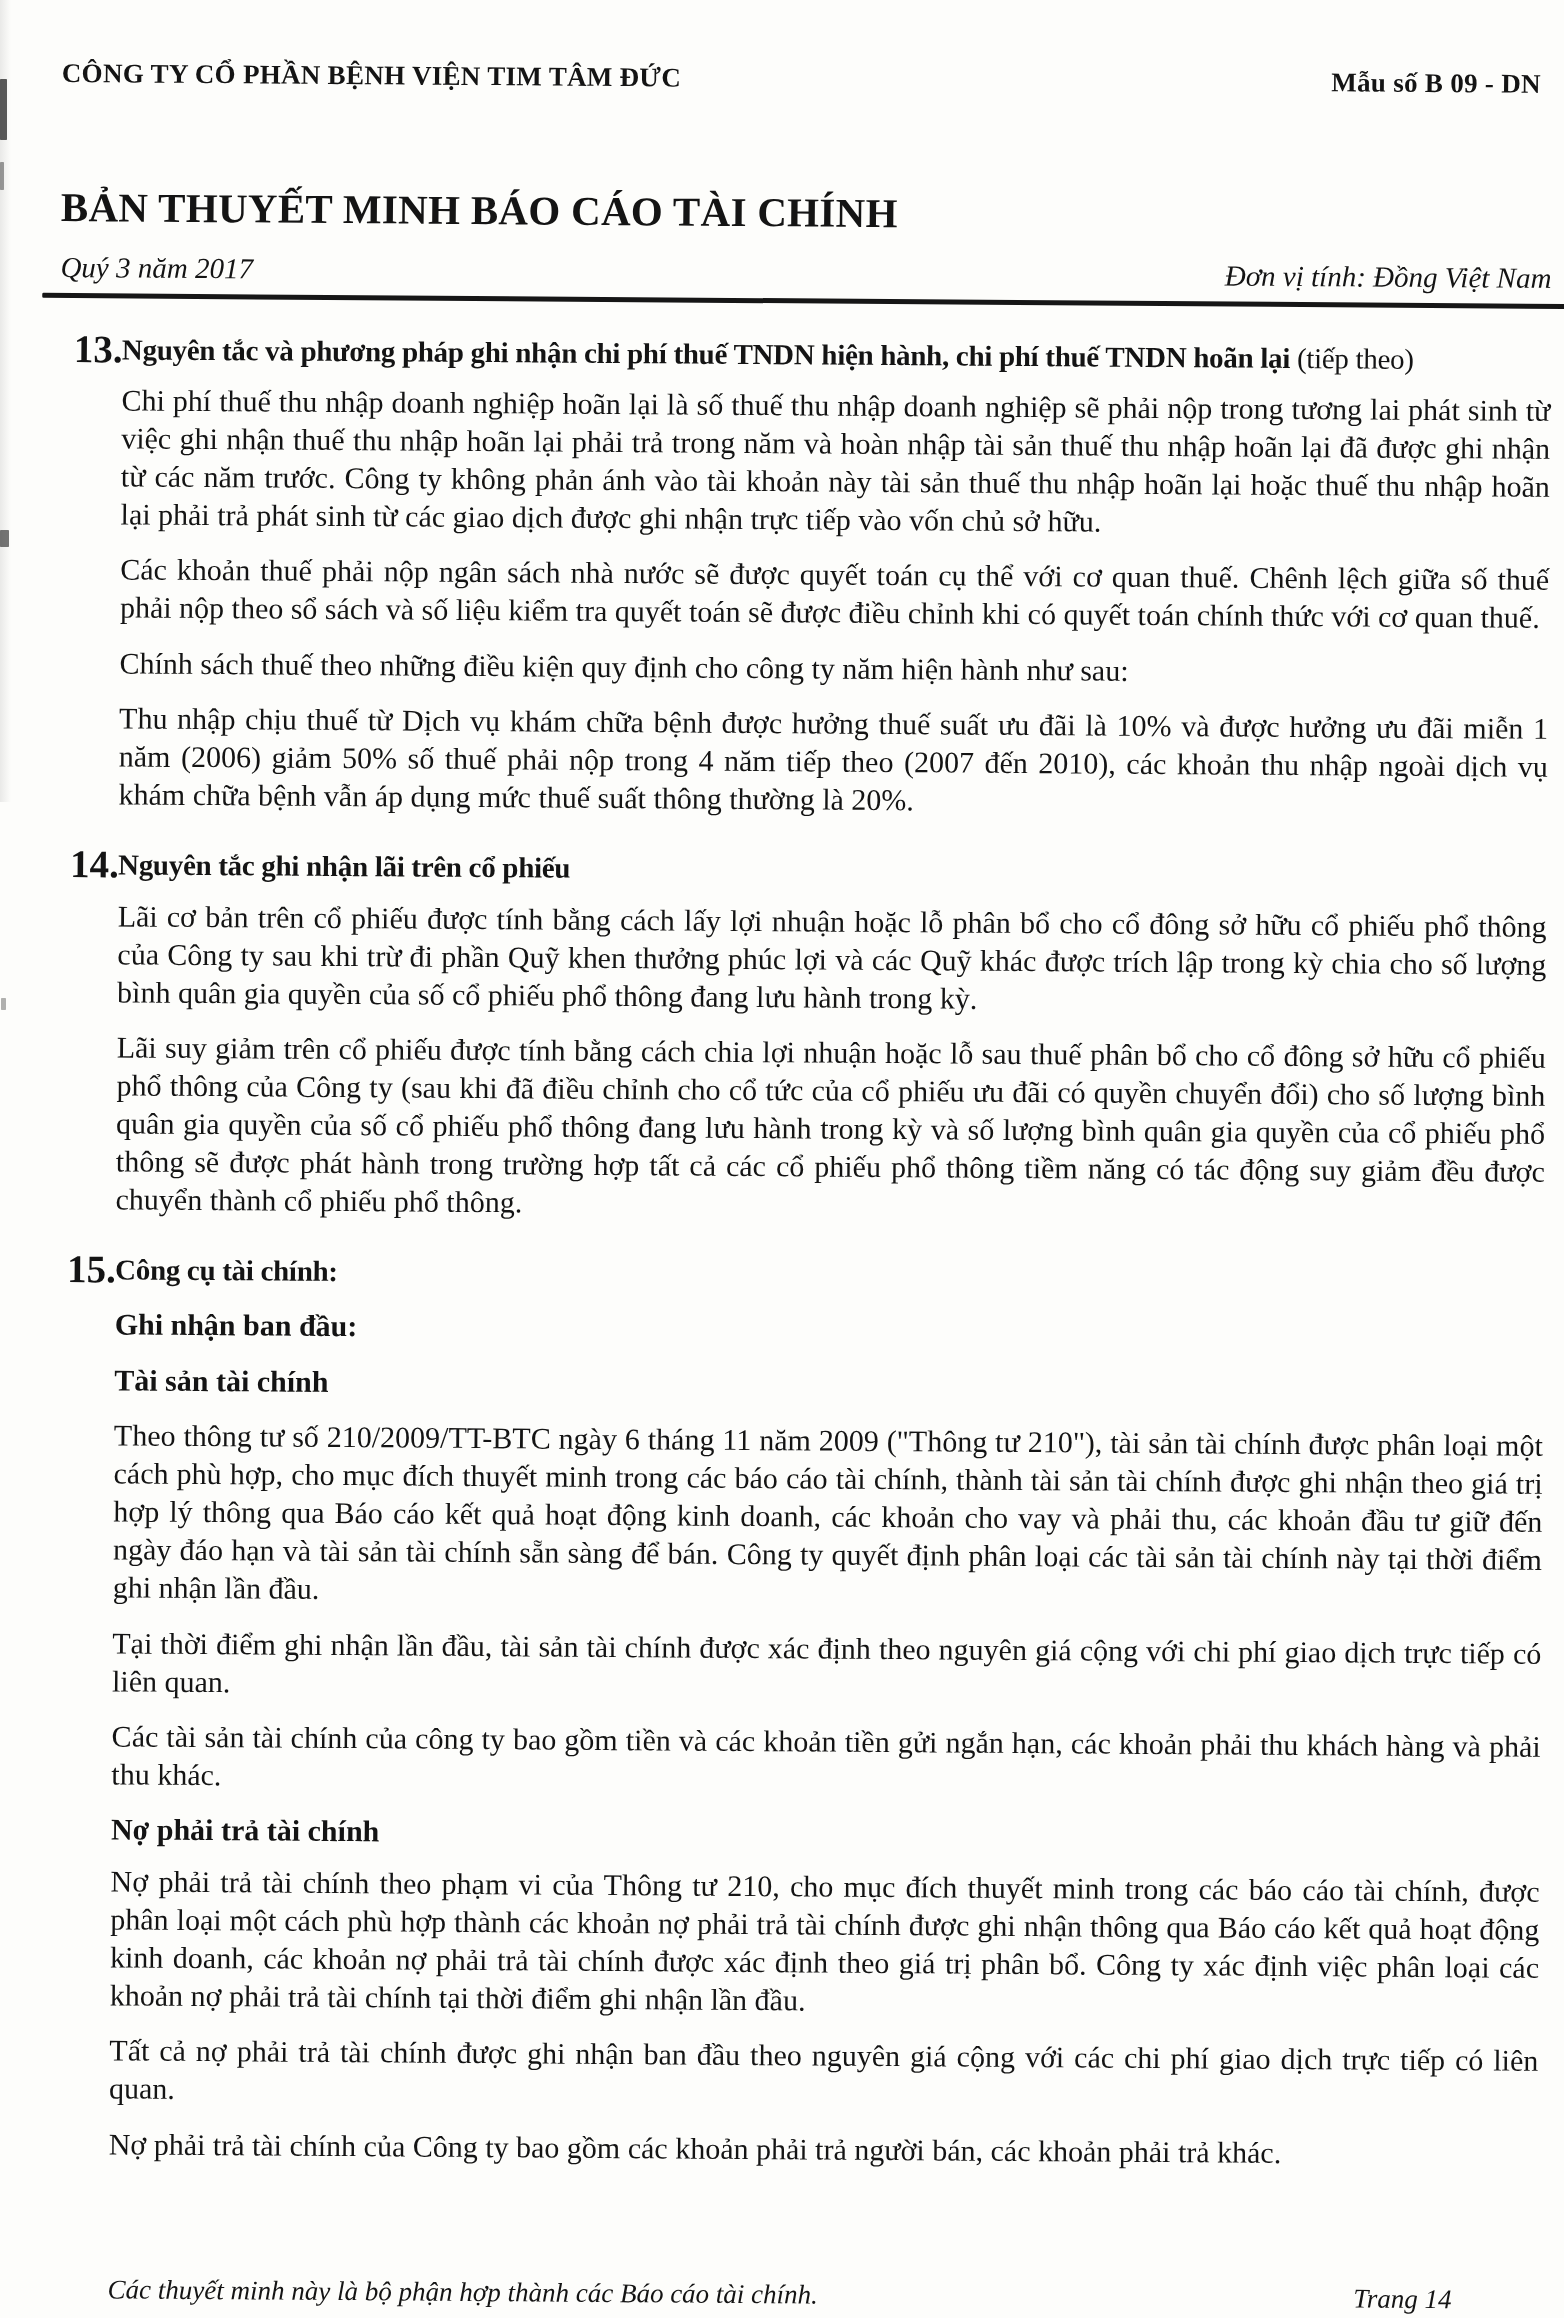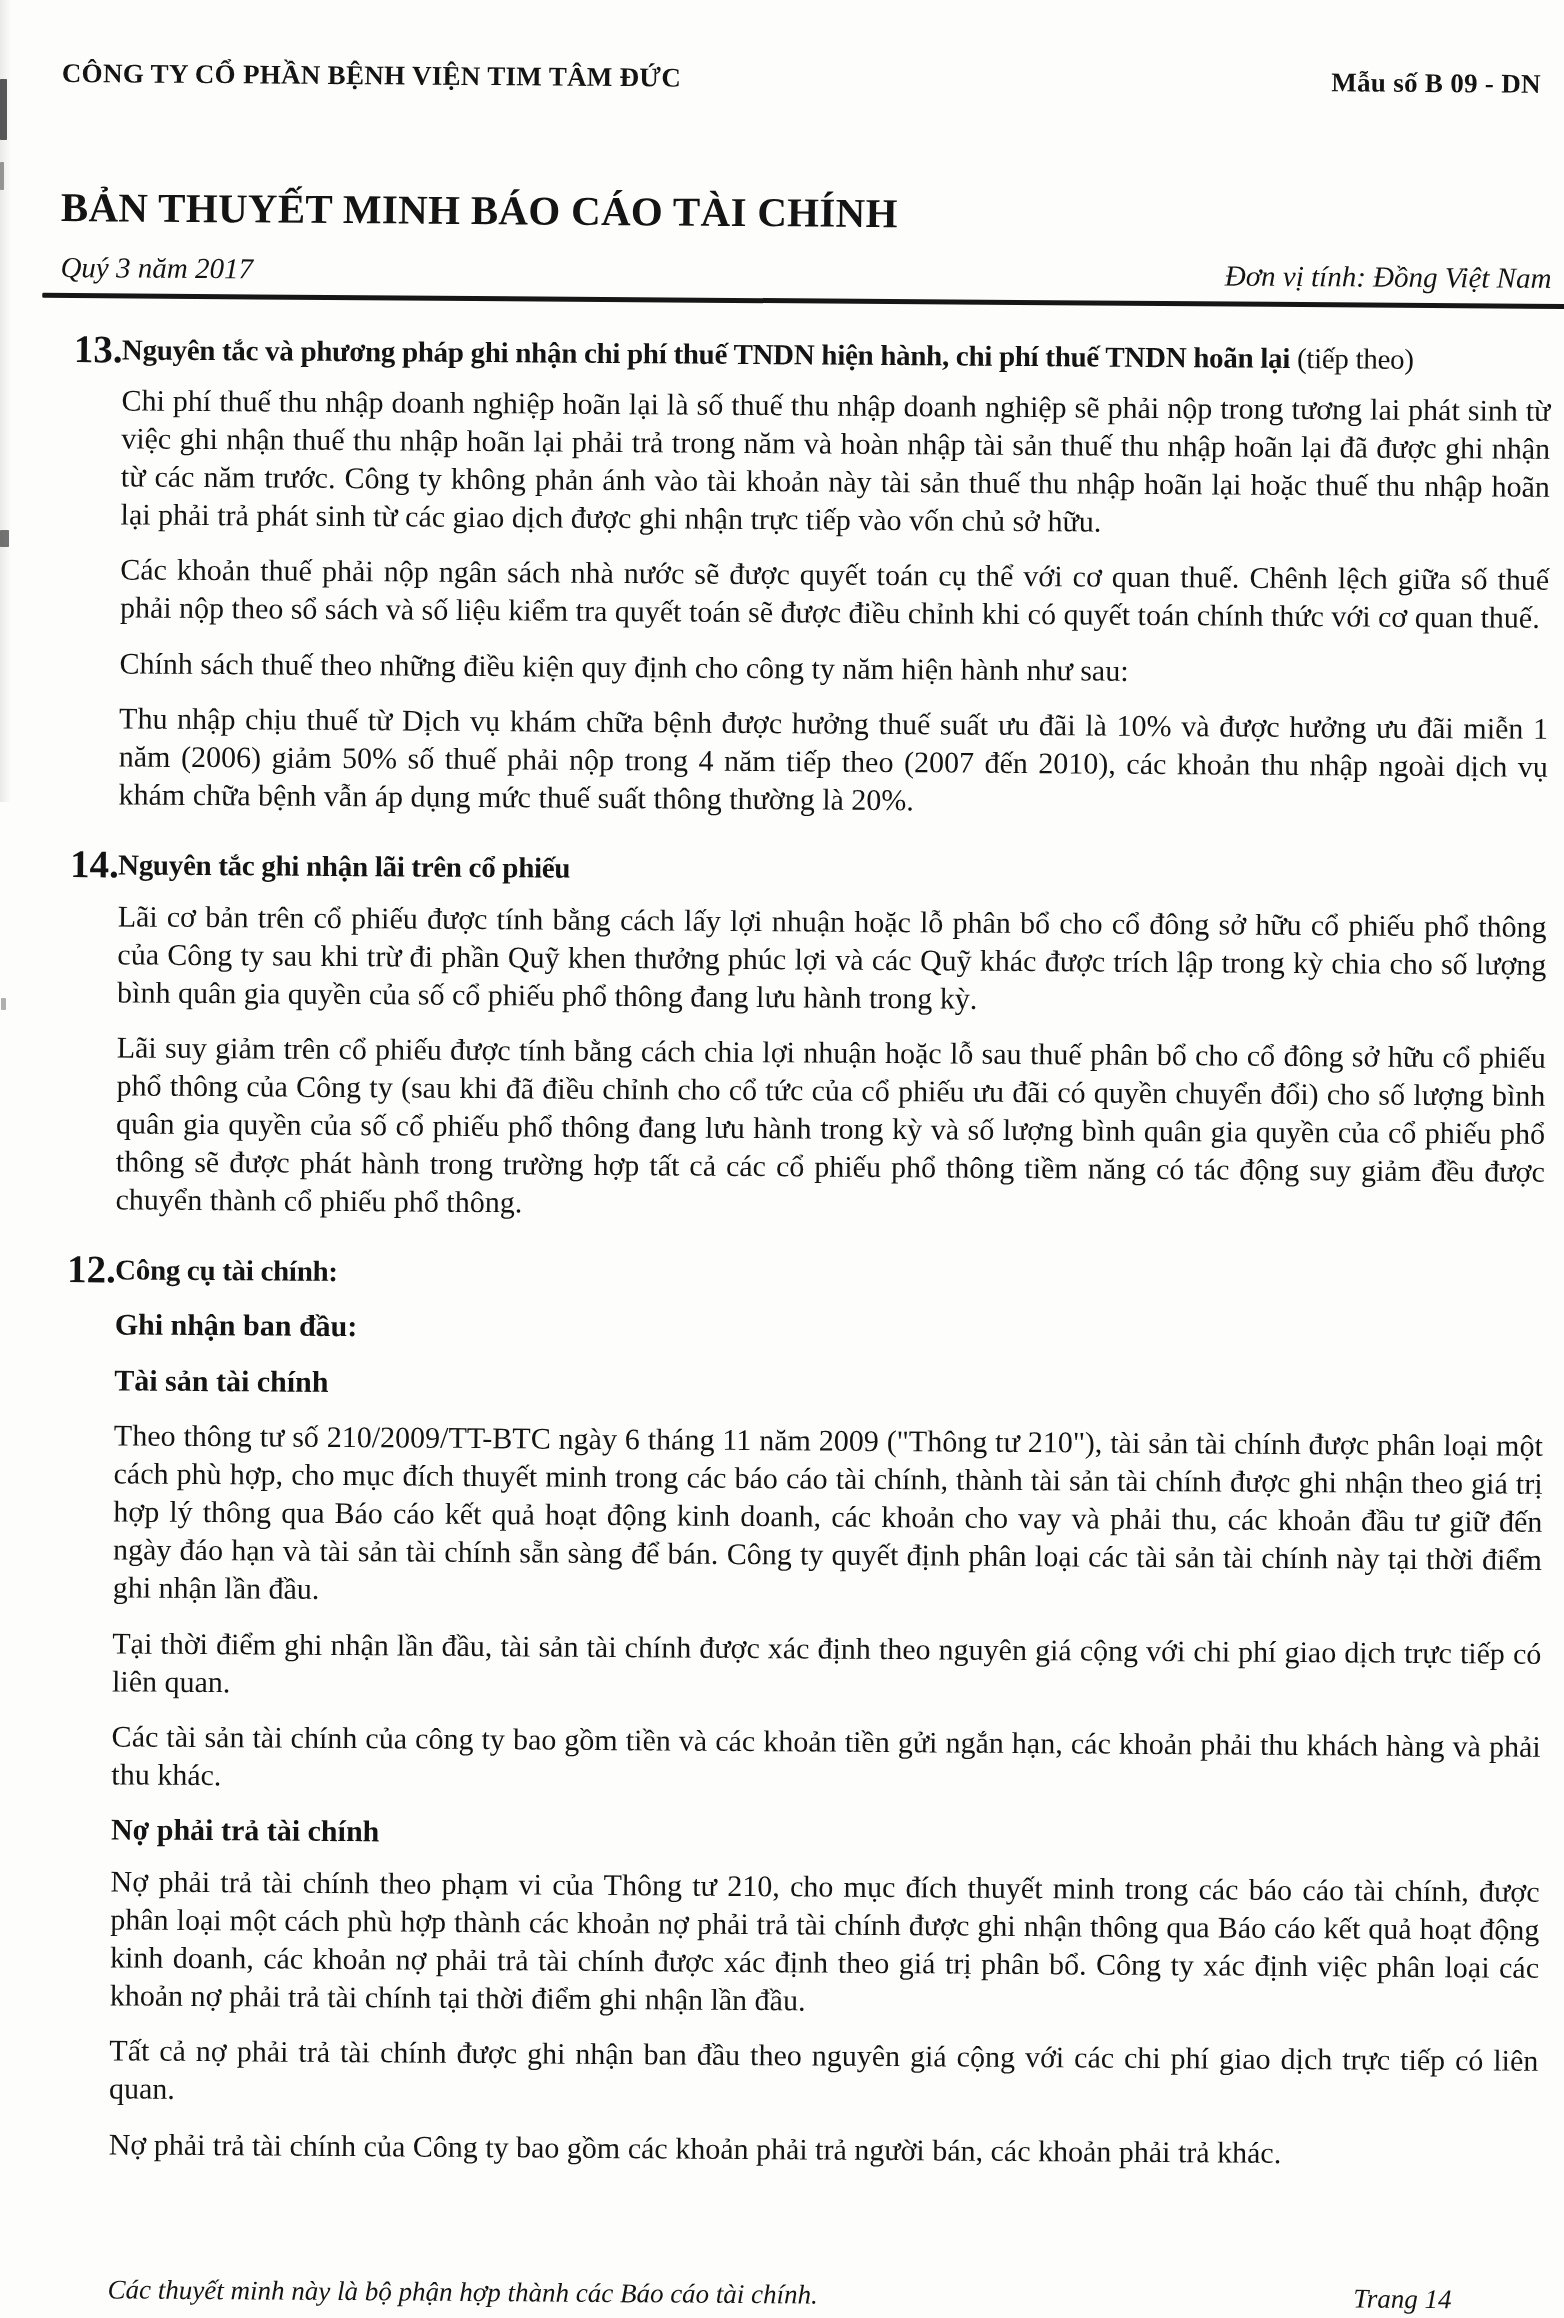--- a/index.html
+++ b/index.html
@@ -158,21 +158,21 @@
     </section>
 
     <section class="sec">
       <span class="sec-num">14.</span>
       <div class="sec-head">Nguyên tắc ghi nhận lãi trên cổ phiếu</div>
       <p class="para first">Lãi cơ bản trên cổ phiếu được tính bằng cách lấy lợi nhuận hoặc lỗ phân bổ cho cổ đông sở hữu cổ phiếu phổ thông của Công ty sau khi trừ đi phần Quỹ khen thưởng phúc lợi và các Quỹ khác được trích lập trong kỳ chia cho số lượng bình quân gia quyền của số cổ phiếu phổ thông đang lưu hành trong kỳ.</p>
       <p class="para">Lãi suy giảm trên cổ phiếu được tính bằng cách chia lợi nhuận hoặc lỗ sau thuế phân bổ cho cổ đông sở hữu cổ phiếu phổ thông của Công ty (sau khi đã điều chỉnh cho cổ tức của cổ phiếu ưu đãi có quyền chuyển đổi) cho số lượng bình quân gia quyền của số cổ phiếu phổ thông đang lưu hành trong kỳ và số lượng bình quân gia quyền của cổ phiếu phổ thông sẽ được phát hành trong trường hợp tất cả các cổ phiếu phổ thông tiềm năng có tác động suy giảm đều được chuyển thành cổ phiếu phổ thông.</p>
     </section>
 
     <section class="sec">
-      <span class="sec-num">12.</span>
+      <span class="sec-num">15.</span>
       <div class="sec-head">Công cụ tài chính:</div>
       <h3 class="subhead">Ghi nhận ban đầu:</h3>
       <h3 class="subhead">Tài sản tài chính</h3>
       <p class="para">Theo thông tư số 210/2009/TT-BTC ngày 6 tháng 11 năm 2009 ("Thông tư 210"), tài sản tài chính được phân loại một cách phù hợp, cho mục đích thuyết minh trong các báo cáo tài chính, thành tài sản tài chính được ghi nhận theo giá trị hợp lý thông qua Báo cáo kết quả hoạt động kinh doanh, các khoản cho vay và phải thu, các khoản đầu tư giữ đến ngày đáo hạn và tài sản tài chính sẵn sàng để bán. Công ty quyết định phân loại các tài sản tài chính này tại thời điểm ghi nhận lần đầu.</p>
       <p class="para">Tại thời điểm ghi nhận lần đầu, tài sản tài chính được xác định theo nguyên giá cộng với chi phí giao dịch trực tiếp có liên quan.</p>
       <p class="para">Các tài sản tài chính của công ty bao gồm tiền và các khoản tiền gửi ngắn hạn, các khoản phải thu khách hàng và phải thu khác.</p>
       <h3 class="subhead">Nợ phải trả tài chính</h3>
       <p class="para first">Nợ phải trả tài chính theo phạm vi của Thông tư 210, cho mục đích thuyết minh trong các báo cáo tài chính, được phân loại một cách phù hợp thành các khoản nợ phải trả tài chính được ghi nhận thông qua Báo cáo kết quả hoạt động kinh doanh, các khoản nợ phải trả tài chính được xác định theo giá trị phân bổ. Công ty xác định việc phân loại các khoản nợ phải trả tài chính tại thời điểm ghi nhận lần đầu.</p>
       <p class="para">Tất cả nợ phải trả tài chính được ghi nhận ban đầu theo nguyên giá cộng với các chi phí giao dịch trực tiếp có liên quan.</p>
       <p class="para">Nợ phải trả tài chính của Công ty bao gồm các khoản phải trả người bán, các khoản phải trả khác.</p>

